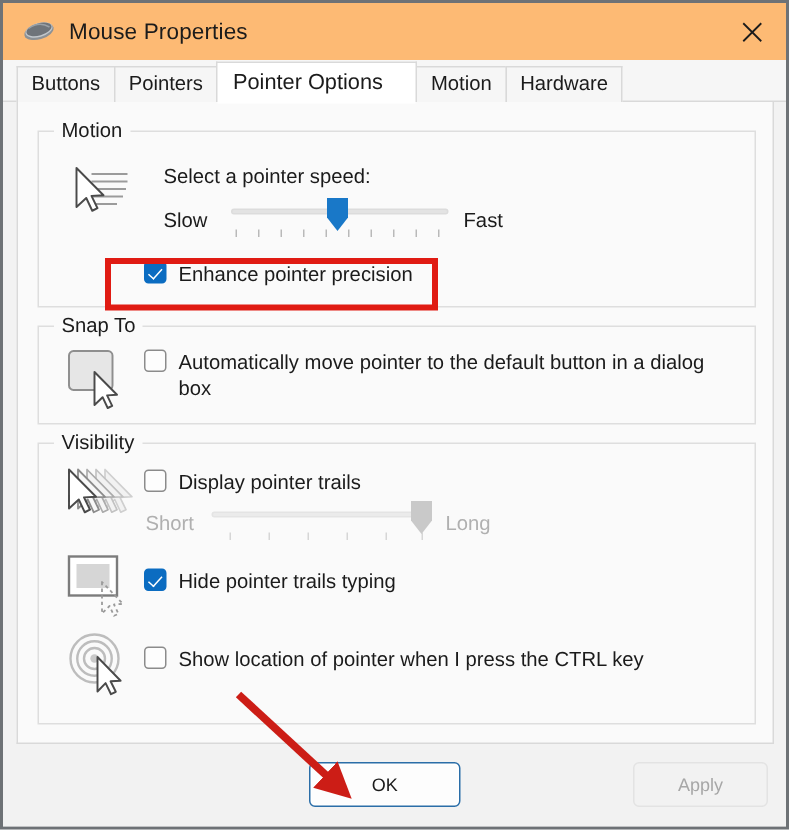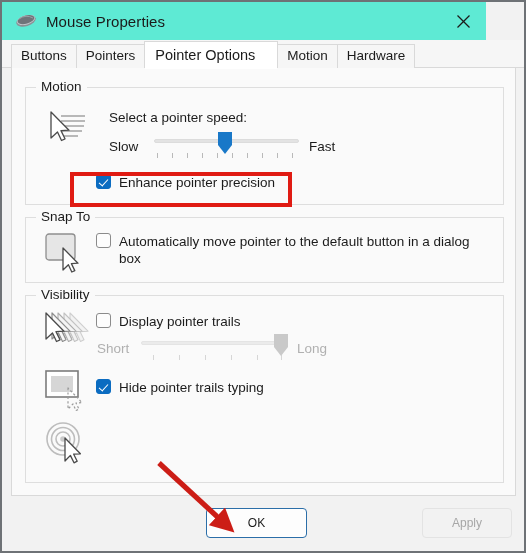--- a/index.html
+++ b/index.html
@@ -24,23 +24,23 @@
     box-sizing: border-box;
     border: 2px solid #6e7276;
     background: #f2f2f2;
     overflow: hidden;
   }
 
   
   .titlebar {
     position: absolute;
     left: 0; top: 0;
-    width: 484px;
+    width: 522px;
     height: 38px;
-    background: #5eead4;
+    background: #fdba74;
     display: flex;
     align-items: center;
   }
   .title-icon {
     width: 24px;
     height: 20px;
     margin-left: 12px;
     margin-right: 8px;
     flex: 0 0 auto;
     position: relative;
@@ -436,20 +436,24 @@
       <div class="icon-box" style="left:18px; top:125px;">
         <svg width="46" height="44" viewBox="0 0 46 44">
           <circle cx="19" cy="18" r="16" fill="none" stroke="#bdbdbd" stroke-width="1.6"></circle>
           <circle cx="19" cy="18" r="11.5" fill="none" stroke="#bdbdbd" stroke-width="1.6"></circle>
           <circle cx="19" cy="18" r="7" fill="none" stroke="#bdbdbd" stroke-width="1.6"></circle>
           <circle cx="19" cy="18" r="2.8" fill="#c9c9c9"></circle>
           <path d="M21 17 L21 40 L26.4 34.4 L30 41.8 L33.2 40.2 L29.7 33.2 L36.4 32.8 Z" fill="#ffffff" stroke="#4a4a4a" stroke-width="1.3" stroke-linejoin="round"></path>
         </svg>
       </div>
 
+      <div class="cb-row" style="position:absolute; left:70px; top:135px;">
+        <span class="cb off"></span>
+        <span class="label-text">Show location of pointer when I press the CTRL key</span>
+      </div>
     </div>
   </div>
 
   <div class="footer">
     <div class="btn" id="btn-ok">OK</div>
     <div class="btn" id="btn-apply">Apply</div>
   </div>
 
   <div class="redbox" style="left:68px; top:170px; width:222px; height:35px;"></div>
 

